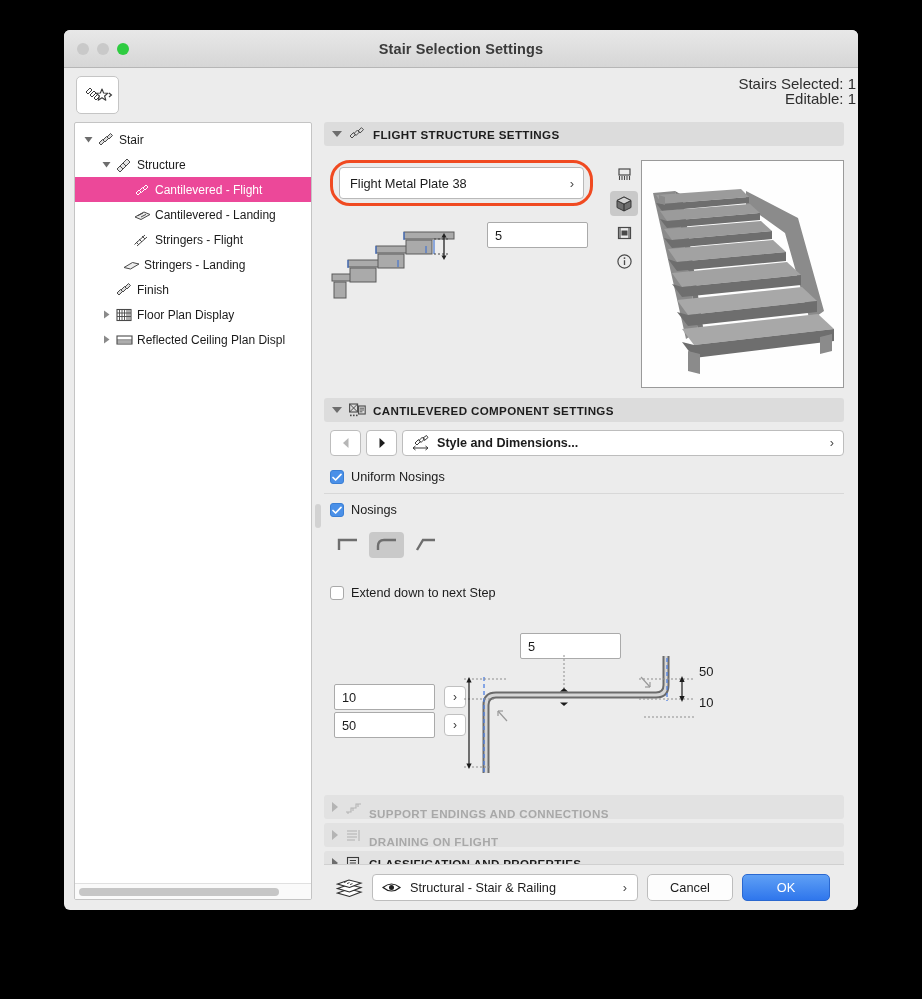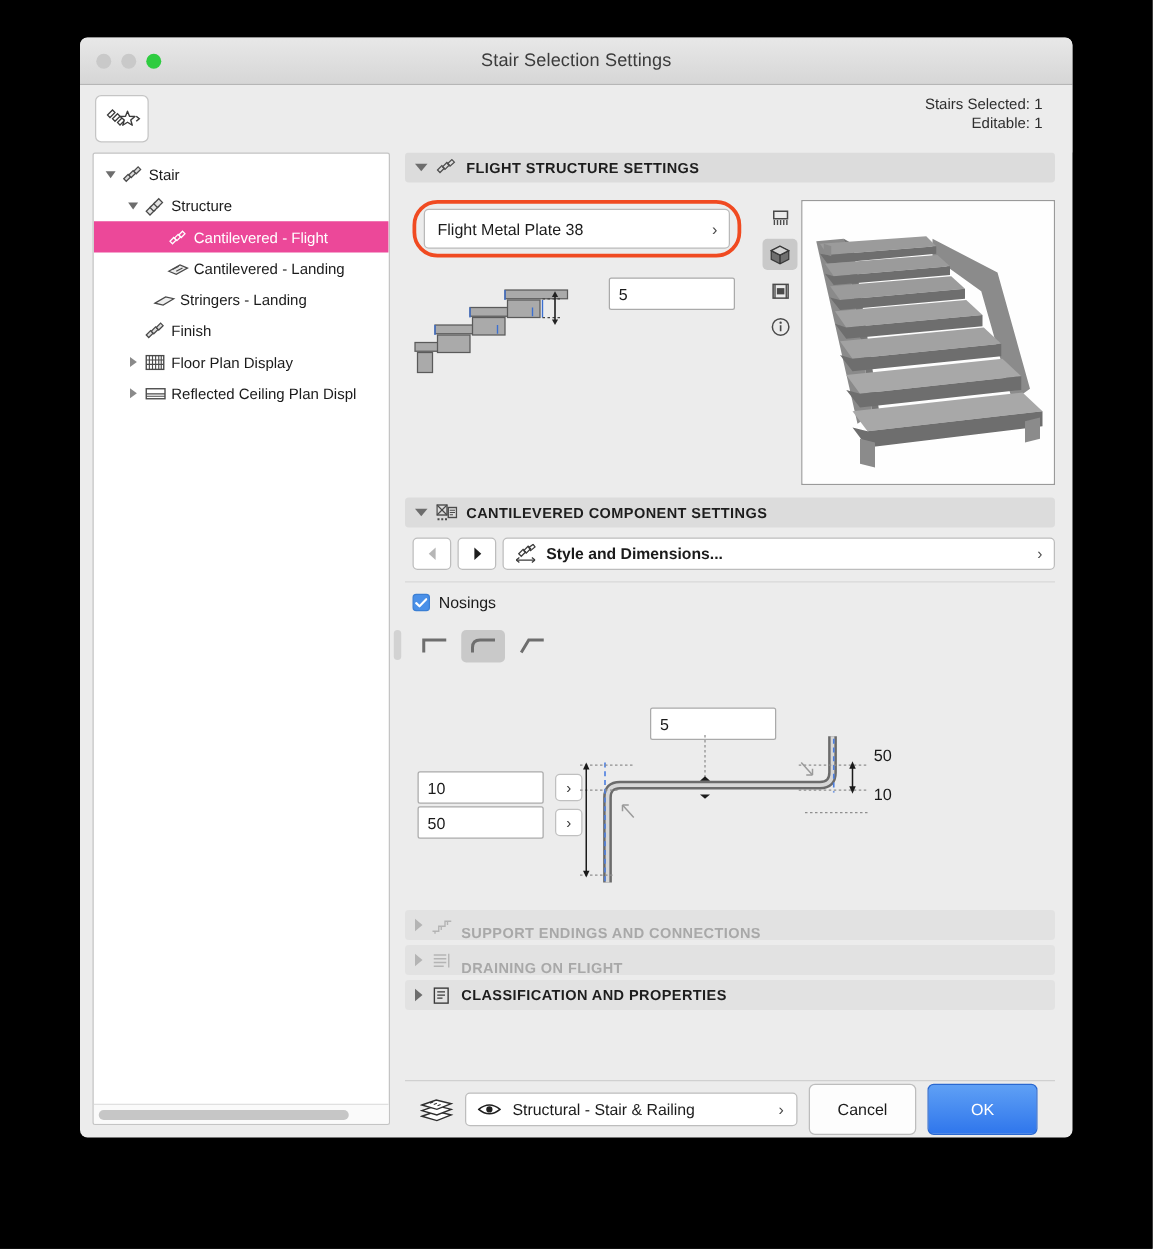--- a/index.html
+++ b/index.html
@@ -27,38 +27,38 @@
     position: relative;
     display: flex; align-items: center;
   }
   .traffic { display: flex; gap: 8px; margin-left: 13px; }
   .tl { width: 12px; height: 12px; border-radius: 50%; }
   .tl-red { background: #c9c9c9; }
   .tl-yellow { background: #c9c9c9; }
   .tl-green { background: #2ecc40; }
   .titlebar-title {
     position: absolute; left: 0; right: 0; text-align: center;
-    font-size: 14.5px; color: #3b3b3b; font-weight: 400;
+    font-size: 14.5px; color: #3b3b3b; font-weight: 700;
     letter-spacing: 0.1px;
   }
   
   .topstrip {
     flex: 0 0 54px; position: relative;
     background: #ececec;
     display: flex; align-items: center;
   }
   .fav-btn {
     margin-left: 12px;
     width: 43px; height: 38px;
     background: #fff; border: 1px solid #c5c5c5; border-radius: 5px;
     display: flex; align-items: center; justify-content: center;
   }
   .sel-info {
-    position: absolute; right: 24px; top: 8px;
-    text-align: right; font-size: 12px; color: #2e2e2e; line-height: 15px;
+    position: absolute; right: 2px; top: 8px;
+    text-align: right; font-size: 15px; color: #2e2e2e; line-height: 15px;
   }
   
   .body { flex: 1; display: flex; min-height: 0; position: relative; padding: 0 0 0 0; }
   
   .sidebar-wrap {
     width: 238px; flex: 0 0 238px;
     margin: 0 0 10px 10px;
     display: flex; flex-direction: column;
     background: #fff;
     border: 1px solid #c4c4c4;
@@ -198,21 +198,21 @@
     padding: 0 14px 0 12px; gap: 9px;
     border-top: 1px solid #d0d0d0;
   }
   .layer-combo {
     flex: 1; height: 27px; background: #fff; border: 1px solid #bdbdbd; border-radius: 4px;
     display: flex; align-items: center; gap: 9px; padding: 0 10px 0 9px;
     position: relative; font-size: 12.7px; color: #1b1b1b;
   }
   .layer-combo .chev { position: absolute; right: 10px; color: #4a4a4a; }
   .btn {
-    height: 41px; min-width: 86px; border-radius: 5px;
+    height: 27px; min-width: 86px; border-radius: 5px;
     display: flex; align-items: center; justify-content: center;
     font-size: 12.8px;
   }
   .btn-cancel { background: #fdfdfd; border: 1px solid #bdbdbd; color: #1b1b1b; }
   .btn-ok {
     background: linear-gradient(to bottom, #5fa0f5, #2f76ec);
     border: 1px solid #2a68d0; color: #fff; min-width: 88px;
   }
 </style>
 </head>
@@ -303,20 +303,36 @@
             <div class="t-icon">
               <svg width="19" height="16" viewBox="0 0 19 16">
                 <g stroke="#4a4a4a" stroke-width="1" fill="none">
                   <path d="M2 10 L11 5 L17 7.5 L8 12.5 Z" fill="#eaeaea"></path>
                   <path d="M5 8.6 L10 6"></path>
                   <path d="M8 10 L13 7.4"></path>
                 </g>
               </svg>
             </div>
             <span class="t-label">Cantilevered - Landing</span>
+          </div>
+          <div class="tree-row" style="padding-left: 42px;">
+            <div class="twisty"></div>
+            <div class="t-icon">
+              <svg width="19" height="16" viewBox="0 0 19 16">
+                <g stroke="#4a4a4a" stroke-width="1" fill="none">
+                  <path d="M2 12 L12 3"></path>
+                  <path d="M4 14 L14 5"></path>
+                  <path d="M3 10 L6 13"></path>
+                  <path d="M6 7 L9 10"></path>
+                  <path d="M9 4 L12 7"></path>
+                  <path d="M1.5 12.5 L5 9"></path>
+                </g>
+              </svg>
+            </div>
+            <span class="t-label">Stringers - Flight</span>
           </div>
           <div class="tree-row" style="padding-left: 31px;">
             <div class="twisty"></div>
             <div class="t-icon">
               <svg width="19" height="16" viewBox="0 0 19 16">
                 <g stroke="#4a4a4a" stroke-width="1" fill="none">
                   <path d="M2 10.5 L10.5 5.5 L17 7 L8.5 12 Z" fill="#eee"></path>
                 </g>
               </svg>
             </div>
@@ -561,29 +577,37 @@
               </g>
               <path d="M2 13 L17 13" stroke="#3a3a3a" stroke-width="1"></path>
               <path d="M2 13 L4.5 11 M2 13 L4.5 15" stroke="#3a3a3a" stroke-width="1"></path>
               <path d="M17 13 L14.5 11 M17 13 L14.5 15" stroke="#3a3a3a" stroke-width="1"></path>
             </svg>
             <span>Style and Dimensions...</span>
             <span class="chev">›</span>
           </div>
         </div>
 
-
-        <div class="hr"></div>
-
         <div class="chk-row">
           <div class="chk on">
             <svg width="10" height="9" viewBox="0 0 10 9">
               <path d="M1 4.5 L3.6 7 L9 1.4" fill="none" stroke="#fff" stroke-width="1.7" stroke-linecap="round" stroke-linejoin="round"></path>
             </svg>
           </div>
+          <span>Uniform Nosings</span>
+        </div>
+
+        <div class="hr"></div>
+
+        <div class="chk-row">
+          <div class="chk on">
+            <svg width="10" height="9" viewBox="0 0 10 9">
+              <path d="M1 4.5 L3.6 7 L9 1.4" fill="none" stroke="#fff" stroke-width="1.7" stroke-linecap="round" stroke-linejoin="round"></path>
+            </svg>
+          </div>
           <span>Nosings</span>
         </div>
 
         <div class="nosing-btns">
           <div class="nbtn">
             <svg width="24" height="18" viewBox="0 0 24 18">
               <path d="M3 14 L3 4 L21 4" fill="none" stroke="#6e6e6e" stroke-width="2.4"></path>
             </svg>
           </div>
           <div class="nbtn active">
@@ -591,20 +615,24 @@
               <path d="M3 14 L3 10 Q3 4 9 4 L21 4" fill="none" stroke="#6e6e6e" stroke-width="2.4"></path>
             </svg>
           </div>
           <div class="nbtn">
             <svg width="24" height="18" viewBox="0 0 24 18">
               <path d="M3 14 L9 4 L21 4" fill="none" stroke="#6e6e6e" stroke-width="2.4"></path>
             </svg>
           </div>
         </div>
 
+        <div class="chk-row" style="padding-top:18px;">
+          <div class="chk off"></div>
+          <span>Extend down to next Step</span>
+        </div>
 
         <div class="profile-block">
           <div class="pf-field" style="left:196px; top:22px; width:101px;">
             <span>5</span>
           </div>
           <div class="pf-field" style="left:10px; top:73px;">
             <span>10</span>
           </div>
           <div class="pf-stepbtn" style="left:120px; top:75px;">
             <span>›</span>

